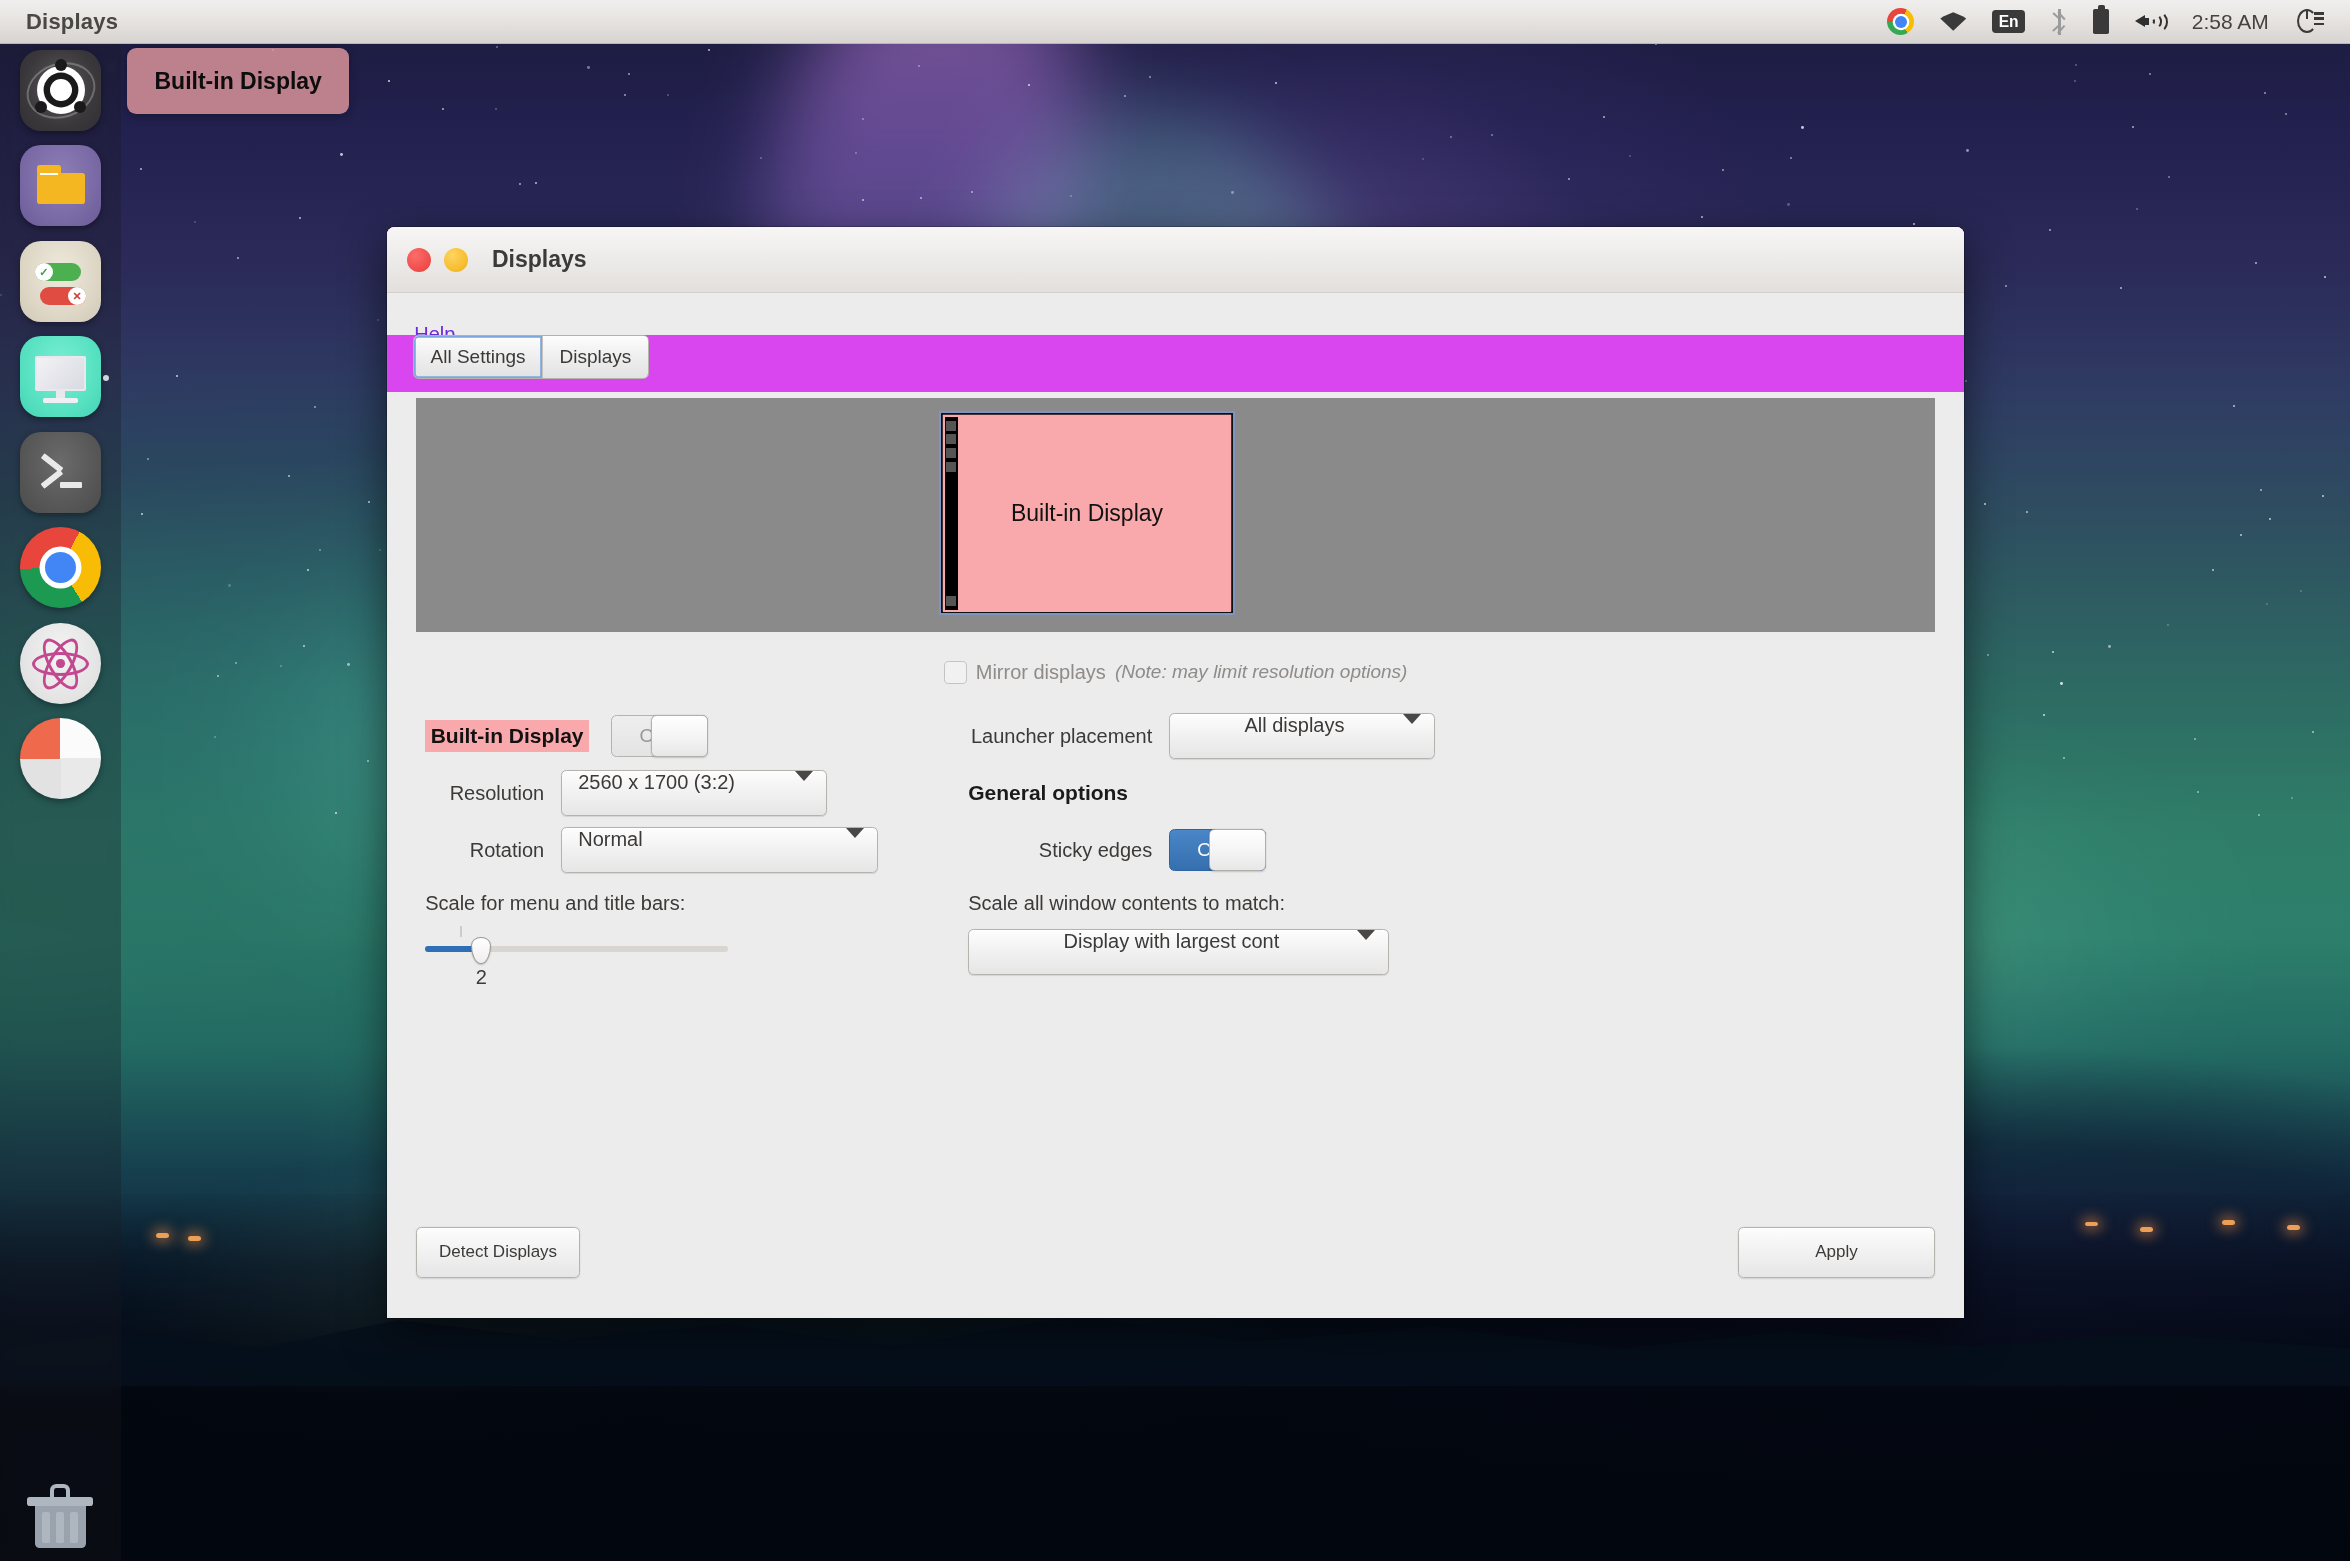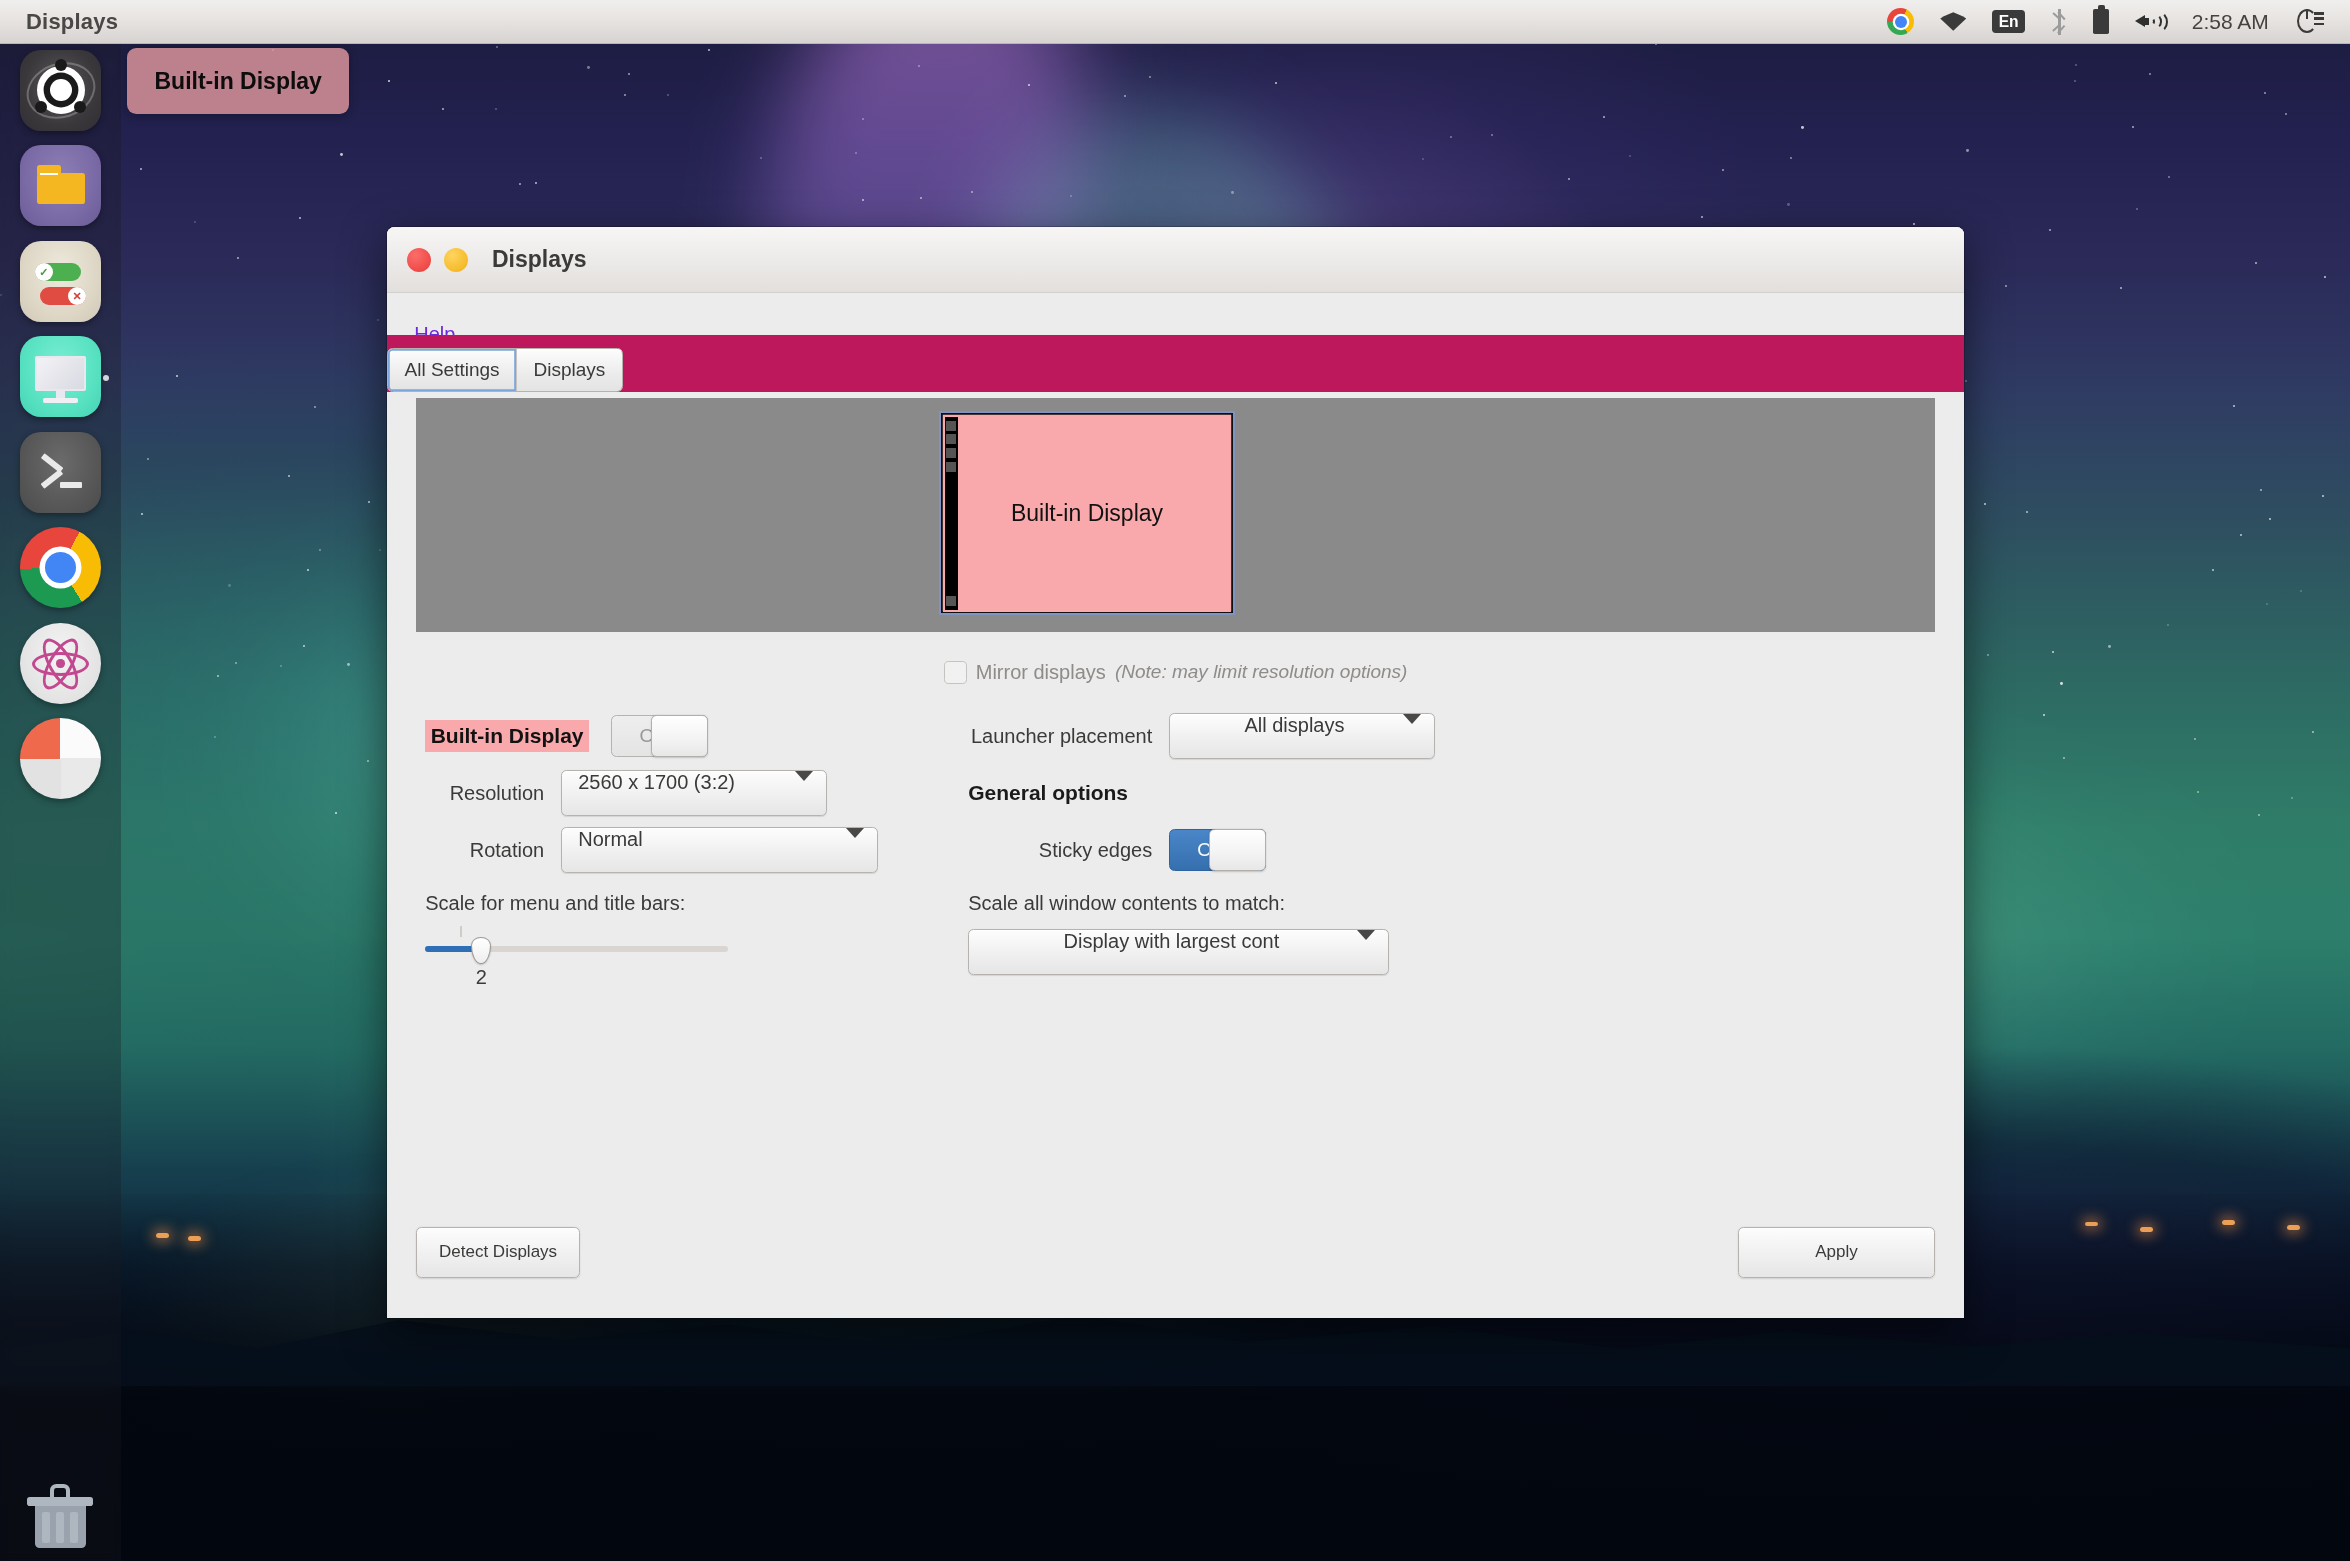--- a/index.html
+++ b/index.html
@@ -244,22 +244,22 @@
   }
   .wbtn { width: 24px; height: 24px; border-radius: 50%; margin-left: 13px; }
   #wbtn-close { background: radial-gradient(circle at 35% 30%, #fb6d6a, #ef4b48 70%, #d93b38 100%); margin-left: 20px; }
   #wbtn-min { background: radial-gradient(circle at 35% 30%, #ffd45e, #f5bb2c 70%, #e0a81c 100%); }
   #win-title { margin-left: 24px; font-size: 23px; font-weight: bold; color: #3c3a38; }
 
   #menubar { height: 42px; flex: 0 0 42px; display: flex; align-items: center; padding-left: 20px;
     background: #ececec; }
   #menubar .mi { font-size: 20px; color: #6d28d9; padding: 1.8px 7.3px; margin-top: 40px; }
 
-  #tabrow { height: 57px; flex: 0 0 57px; display: flex; align-items: flex-end; 
-    background: #be185d; }
+  #tabrow { height: 57px; flex: 0 0 57px; display: flex; align-items: flex-start; padding-left: 26px;
+    background: #d946ef; }
   .btn-group { display: flex; border-radius: 5.5px; overflow: hidden;
     border: 0.9px solid #b6b2ae; box-shadow: 0 0.9px 0 rgba(255,255,255,0.9) inset; }
   .tabbtn { height: 42px; padding: 0 16.5px; display: flex; align-items: center; justify-content: center;
     font-size: 19px; color: #3c3a38;
     background: linear-gradient(180deg, #fdfdfd 0%, #ededed 55%, #e3e3e3 100%);
     border-right: 0.9px solid #c7c3bf; }
   .tabbtn:last-child { border-right: none; }
   .tabbtn.focused { box-shadow: 0 0 0 1.8px #7aa7dd inset; border-radius: 4.6px 0 0 4.6px; }
 
   #win-body { flex: 1; display: flex; flex-direction: column; padding: 0 29px 0 29px; }

